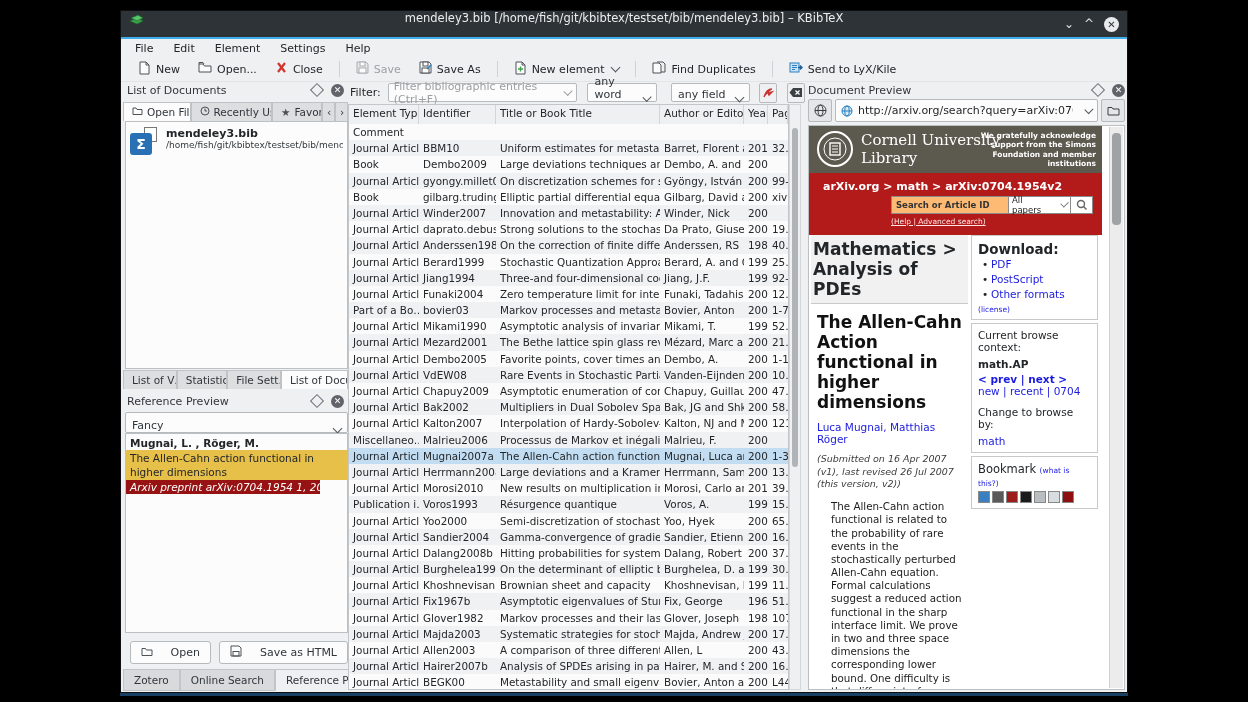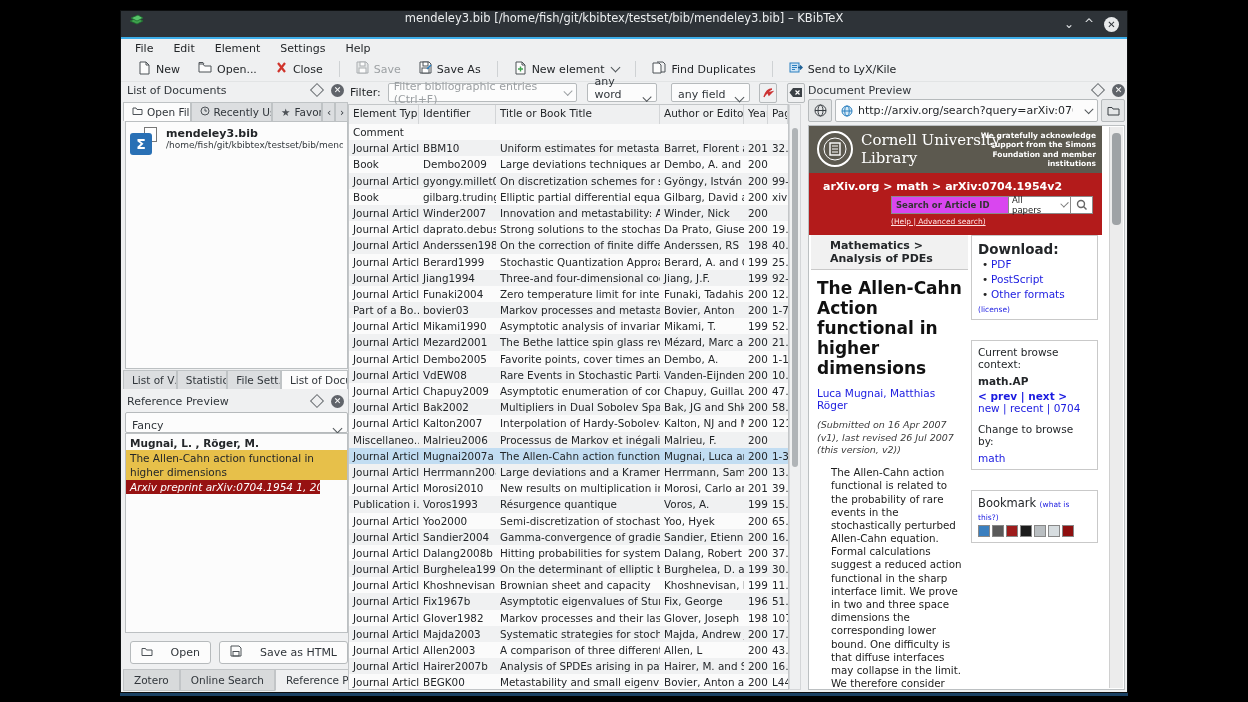--- a/index.html
+++ b/index.html
@@ -86,35 +86,35 @@
             border-radius:2px;padding:0 5px;font-size:11px;overflow:hidden;white-space:nowrap;}
   .webview{position:absolute;left:0;top:44px;right:0;bottom:0;background:#fff;border:1px solid #bcc0c2;
            box-sizing:border-box;overflow:hidden;}
   .banner{position:absolute;left:0;top:0;width:293px;height:47px;background:#5c594f;color:#fff;}
   .brand{position:absolute;left:52px;top:5px;font-family:"DejaVu Serif",serif;font-size:15px;line-height:18px;}
   .bannernote{position:absolute;right:6px;top:5px;width:150px;font-size:7.5px;font-weight:bold;text-align:right;line-height:1.25;}
   .seal{position:absolute;left:7px;top:4px;}
   .redbar{position:absolute;left:0;top:47px;width:293px;height:62px;background:#b31b1b;color:#fff;}
   .crumb{position:absolute;left:14px;top:7px;font-size:11px;font-weight:bold;}
   .srow{position:absolute;left:82px;top:23px;display:flex;height:18px;}
-  .sinput{width:118px;background:#d946ef;border:1px solid #8a8a8a;color:#333;font-size:8.5px;font-weight:bold;
+  .sinput{width:118px;background:#fdba74;border:1px solid #8a8a8a;color:#333;font-size:8.5px;font-weight:bold;
           display:flex;align-items:center;padding:0 4px;box-sizing:border-box;}
   .ssel{width:62px;background:#fff;border:1px solid #8a8a8a;border-left:none;color:#222;font-size:8.5px;
         display:flex;align-items:center;padding:0 3px;box-sizing:border-box;gap:8px;}
   .sbtn{width:22px;background:#fff;border:1px solid #8a8a8a;border-left:none;display:flex;align-items:center;justify-content:center;box-sizing:border-box;}
   .helplinks{position:absolute;left:82px;top:44px;font-size:7.5px;color:#ffe2e2;text-decoration:underline;}
   .abody{position:absolute;left:0;top:109px;width:293px;bottom:0;background:#fff;}
   .lcol{position:absolute;left:2px;top:0;width:157px;bottom:0;}
-  .subject{background:#f1f1f1;border-bottom:1px solid #c9c9c9;font-size:11px;font-weight:bold;padding:4px 19px;}
+  .subject{background:#f1f1f1;border-bottom:1px solid #c9c9c9;font-size:17px;font-weight:bold;padding:4px 2px;}
   .atitle{font-size:17px;font-weight:bold;line-height:1.18;color:#111;padding:8px 6px 0 6px;}
   .aauthors{font-size:10.5px;color:#1a1ae0;padding:9px 6px 0 6px;}
   .asub{font-size:9.5px;font-style:italic;color:#3c3c3c;padding:8px 6px 0 6px;line-height:1.3;}
   .aabs{font-size:10.3px;line-height:1.28;padding:10px 4px 0 20px;color:#1b1b1b;}
   .rcol{position:absolute;left:162px;top:0;width:127px;bottom:0;font-size:10.5px;}
-  .sbox{border:1px solid #c9c9c9;background:#fff;margin-bottom:20px;padding:5px 6px;}
+  .sbox{border:1px solid #c9c9c9;background:#fff;margin-bottom:3px;padding:5px 6px;}
   .bluelink{color:#1a1ae0;}
   .dl-title{font-size:13.5px;font-weight:bold;}
   .bul{padding-left:13px;position:relative;line-height:1.45;}
   .bul::before{content:"•";position:absolute;left:4px;color:#222;}
   .wvscroll{position:absolute;right:1px;top:1px;bottom:1px;width:13px;background:#ececec;border-left:1px solid #d0d0d0;}
   .wvthumb{position:absolute;left:2px;right:2px;top:6px;height:92px;background:#9fa3a6;border-radius:4px;}
   .bmicons{display:flex;gap:2px;margin-top:3px;}
   .bmicons span{width:12px;height:12px;border:1px solid #888;box-sizing:border-box;}
   .ic{flex:none;display:inline-block;}
 </style>

